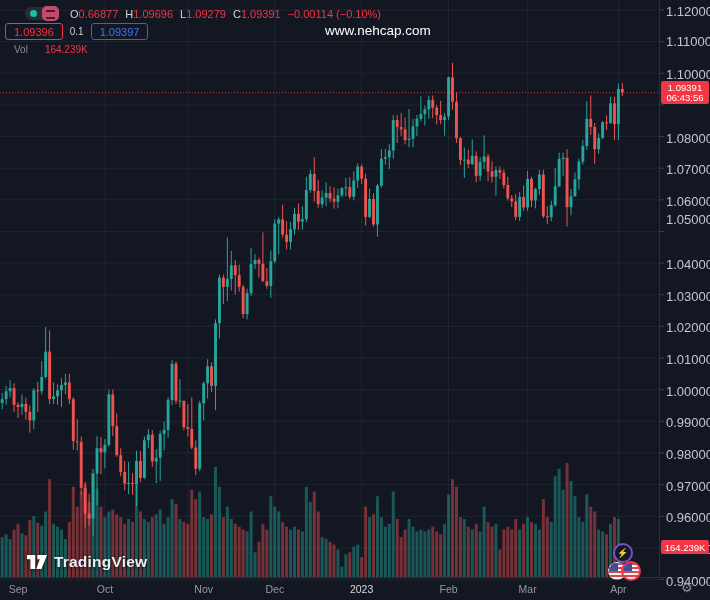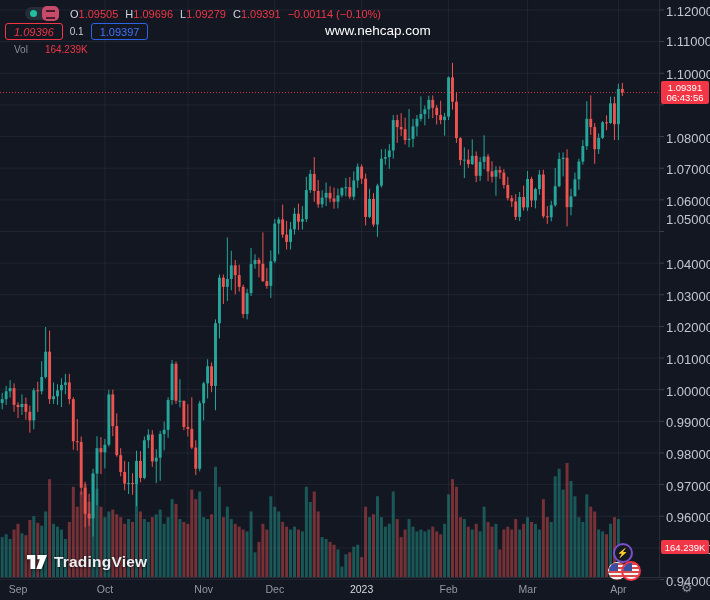--- a/index.html
+++ b/index.html
@@ -17,21 +17,21 @@
   .ms-dot{position:absolute;left:5px;top:4px;width:7px;height:7px;border-radius:50%;background:#1fbfa0;}
   .ms-menu{position:absolute;right:0;top:0;width:17px;height:15px;background:#c64a6a;border-radius:5px;}
   .ms-menu::before{content:'';position:absolute;left:4px;top:4px;width:9px;height:5px;
       border-top:2px solid #471b2d;border-bottom:2px solid #471b2d;}
   .ohlc{margin-left:11px;font-size:11px;display:flex;align-items:center;}
   .ohlc .k{color:#d1d4dc;}
   .ohlc .v{color:#f23645;margin-right:7px;}
   .row2{position:absolute;top:23px;left:5px;display:flex;align-items:center;gap:7px;}
   .quote-box{display:inline-flex;align-items:center;justify-content:center;height:15px;
       padding:0 8px;border-radius:3px;font-size:11px;cursor:pointer;}
-  #bid-box{border:1px solid #f23645;color:#f23645;font-style:italic;}
+  #bid-box{border:1px solid #f23645;color:#f23645;}
   #ask-box{border:1px solid #2e63e8;color:#3f74ff;}
   #spread{font-size:10px;color:#c9ccd4;}
   .row3{position:absolute;top:44px;left:14px;font-size:10px;white-space:nowrap;}
   .row3 .k{color:#8b8e98;}
   .row3 .v{color:#f23645;margin-left:17px;}
 
   #watermark{position:absolute;left:325px;top:23px;z-index:5;font-size:13.5px;color:#ffffff;font-weight:500;}
 
   
   #price-axis{position:absolute;left:660px;top:0;width:50px;height:600px;z-index:4;cursor:ns-resize;}
@@ -609,21 +609,21 @@
 
   <div id="header">
     <div class="row1">
       <span class="ms">
         <span class="ms-pill"></span>
         <span class="ms-dot"></span>
         <span class="ms-menu"></span>
       </span>
       <span class="ohlc">
         <span class="k">O</span>
-          <span class="v">1.09505</span>
+          <span class="v">0.66877</span>
         <span class="k">H</span>
           <span class="v">1.09696</span>
         <span class="k">L</span>
           <span class="v">1.09279</span>
         <span class="k">C</span>
           <span class="v">1.09391</span>
         <span class="v">−0.00114 (−0.10%)</span>
       </span>
     </div>
     <div class="row2">

